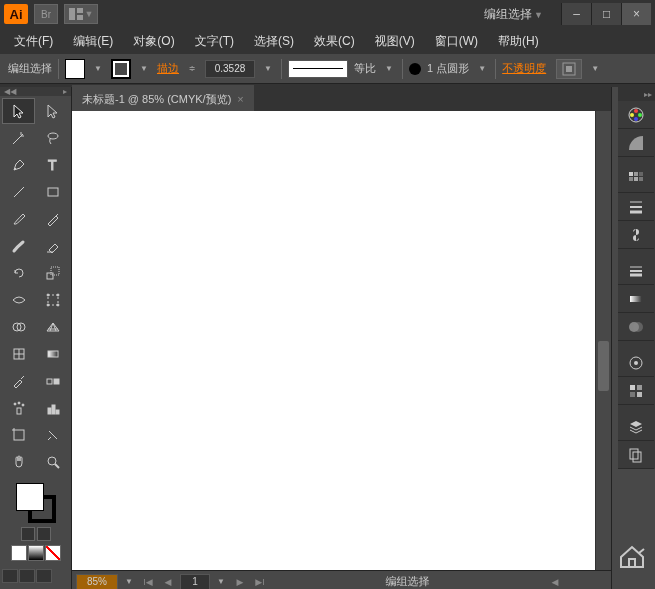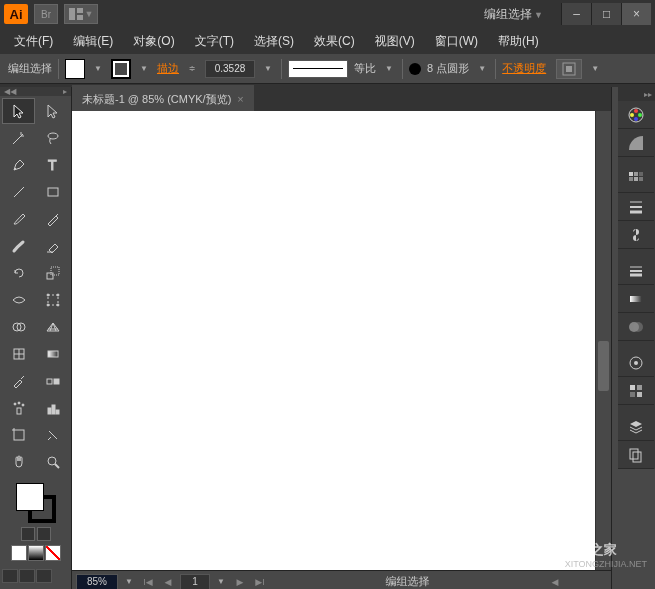--- a/index.html
+++ b/index.html
@@ -59,21 +59,21 @@
 .doc-tabs { height: 24px; background: #333; display: flex; align-items: center; }
 .doc-tab { height: 28px; background: #484848; color: #ccc; font-size: 11px; padding: 0 10px; display: flex; align-items: center; gap: 6px; }
 .tab-close { color: #888; font-size: 11px; }
 .canvas-wrapper { flex: 1; display: flex; }
 .canvas { flex: 1; background: #fff; margin: 0; }
 .vscroll { width: 16px; background: #484848; border-left: 1px solid #333; position: relative; }
 .vscroll-thumb { position: absolute; left: 2px; right: 2px; top: 230px; height: 50px; background: #666; border-radius: 2px; }
 
 
 .statusbar { height: 22px; background: #484848; border-top: 1px solid #222; display: flex; align-items: center; padding: 0 4px; gap: 4px; }
-.zoom-input { width: 42px; height: 16px; background: #0f172a; border: 1px solid #555; color: #ccc; font-size: 10px; text-align: center; }
+.zoom-input { width: 42px; height: 16px; background: #a16207; border: 1px solid #555; color: #ccc; font-size: 10px; text-align: center; }
 .nav-btn { width: 16px; height: 16px; color: #888; font-size: 9px; display: flex; align-items: center; justify-content: center; }
 .page-input { width: 30px; height: 16px; background: #333; border: 1px solid #555; color: #ccc; font-size: 10px; text-align: center; }
 .status-text { color: #ccc; font-size: 11px; margin-left: auto; margin-right: auto; }
 
 
 .right-panels { width: 44px; background: #484848; border-left: 1px solid #222; display: flex; flex-direction: column; }
 .right-panels-inner { width: 38px; margin-left: 6px; background: #3a3a3a; display: flex; flex-direction: column; }
 .panel-header { height: 14px; background: #333; display: flex; align-items: center; justify-content: flex-end; padding: 0 4px; }
 .panel-header .arrows { color: #888; font-size: 8px; }
 .panel-icon { width: 36px; height: 28px; display: flex; align-items: center; justify-content: center; color: #ccc; font-size: 16px; border-bottom: 1px solid #2a2a2a; }
@@ -145,21 +145,21 @@
   <input class="num-input" value="0.3528" style="">
   <span class="small-dd">▼</span>
   <div class="ctrl-sep"></div>
   <div class="stroke-style">
       <div class="stroke-line"></div>
     </div>
   <span class="ctrl-label">等比</span>
   <span class="small-dd">▼</span>
   <div class="ctrl-sep"></div>
   <div style="width:12px;height:12px;border-radius:50%;background:#000;"></div>
-  <span class="ctrl-label">8 点圆形</span>
+  <span class="ctrl-label">1 点圆形</span>
   <span class="small-dd">▼</span>
   <div class="ctrl-sep"></div>
   <span class="opacity-label">不透明度</span>
   <div class="tb-btn" style="width:26px;margin-left:4px">
     <svg width="14" height="14" viewBox="0 0 14 14">
         <rect x="1" y="1" width="12" height="12" fill="none" stroke="#999"></rect>
         <rect x="4" y="4" width="6" height="6" fill="#999"></rect>
       </svg>
   </div>
   <span class="small-dd">▼</span>
@@ -501,17 +501,13 @@
   </div>
 
 </div>
 
 <div class="watermark">
   <svg class="wm-logo" viewBox="0 0 30 26">
     <path d="M4 14 L15 4 L26 14 L26 24 L4 24 Z" fill="none" stroke="#fff" stroke-width="2"></path>
     <path d="M12 24 L12 16 L18 16 L18 24" fill="none" stroke="#fff" stroke-width="2"></path>
     <path d="M22 10 L27 6" stroke="#fff" stroke-width="2"></path>
   </svg>
-  <div class="wm-text">
-    <span class="wm-cn">系统之家</span>
-    <span class="wm-en">XITONGZHIJIA.NET</span>
-  </div>
 </div>
 
 </body></html>

